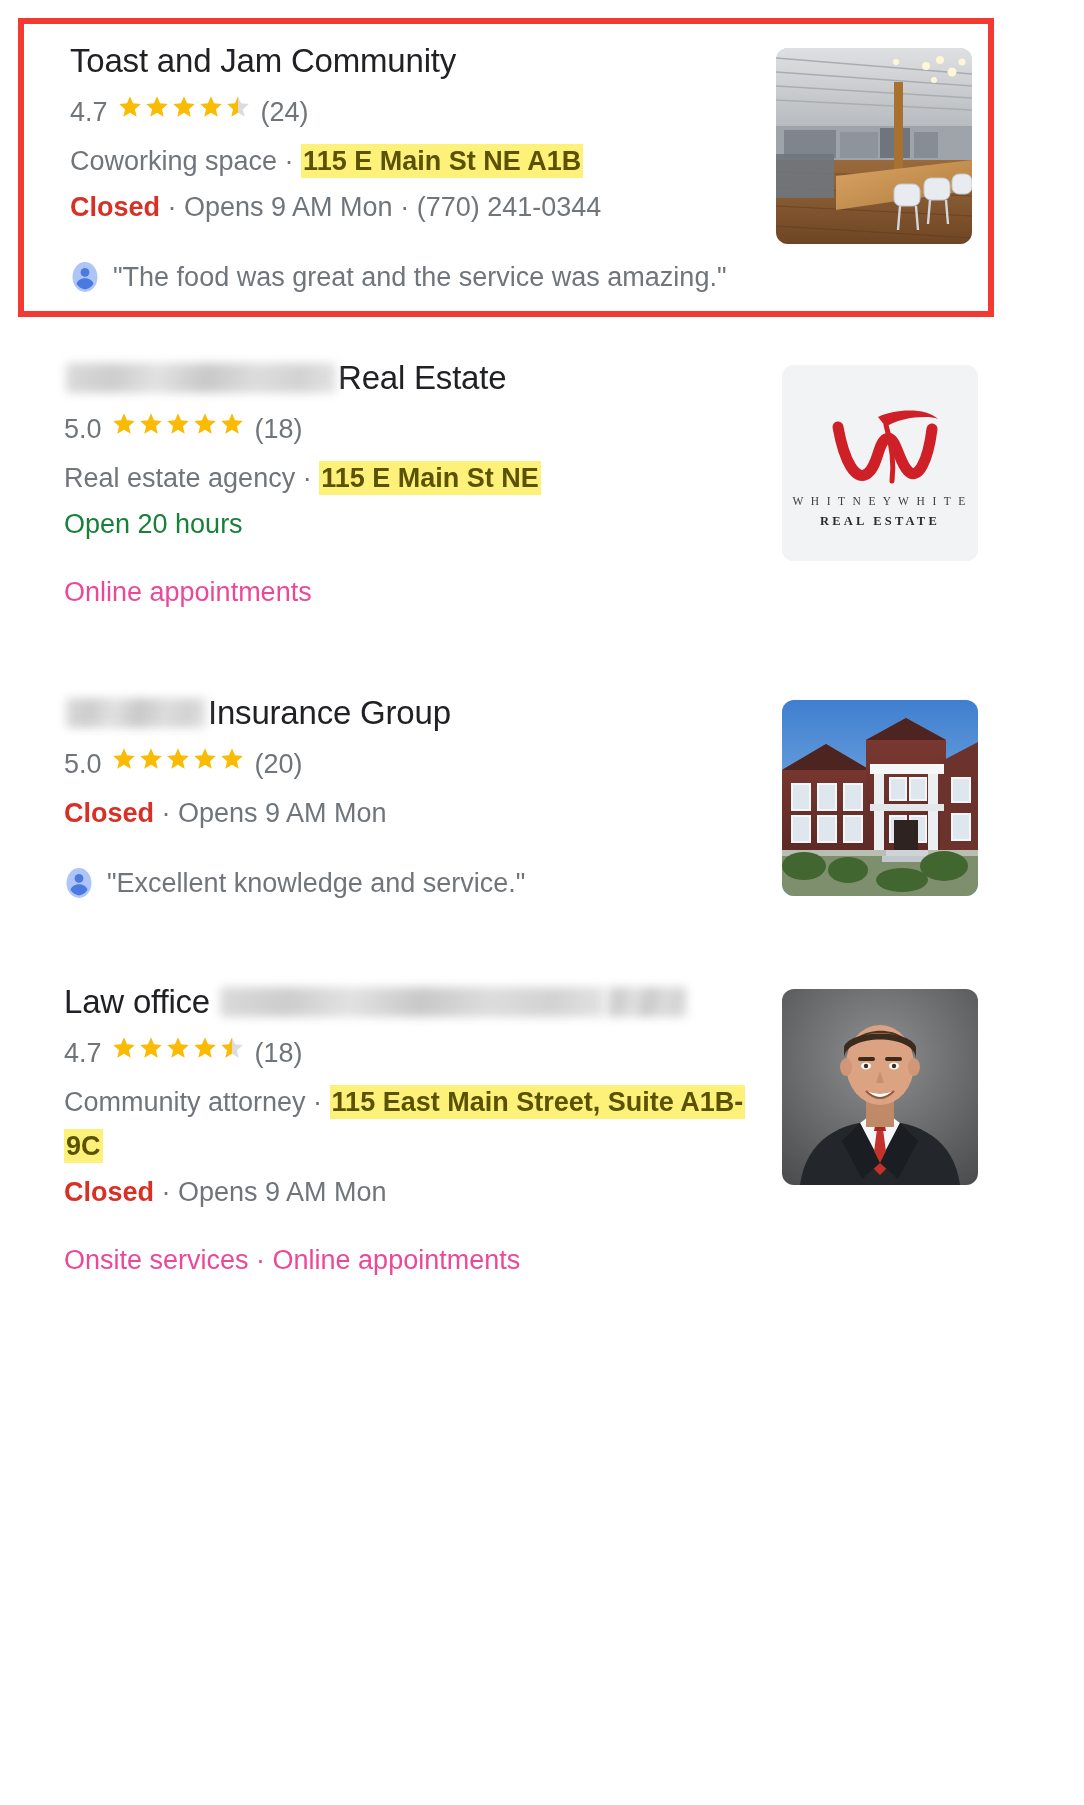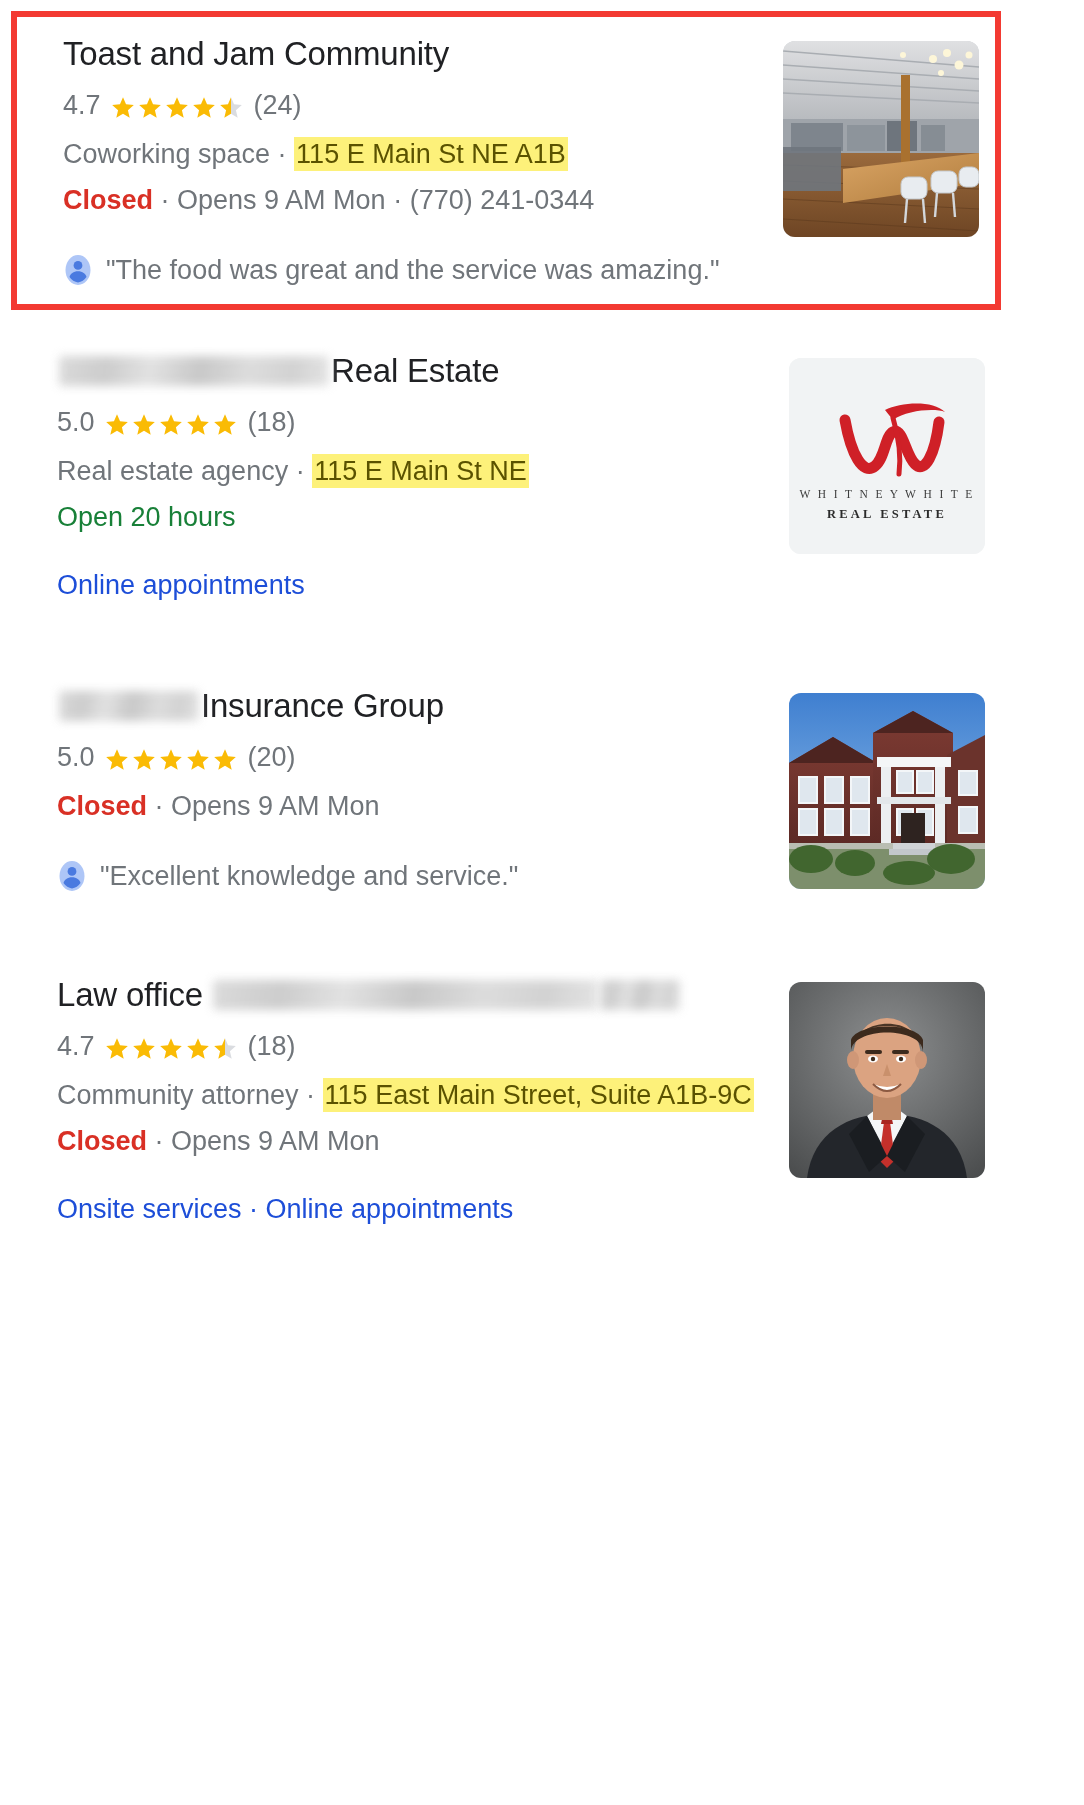--- a/index.html
+++ b/index.html
@@ -13,21 +13,21 @@
     height: 1805px;
     font-family: "Liberation Sans", sans-serif;
     -webkit-font-smoothing: antialiased;
     position: relative;
     overflow: hidden;
   }
 
   .results {
     position: relative;
     width: 1012px;
-    padding: 5px;
+    padding: 12px;
   }
 
   
   .card {
     position: relative;
     display: flex;
     align-items: flex-start;
     padding: 22px 22px 22px 52px;
     background: #ffffff;
   }
@@ -71,21 +71,21 @@
     filter: blur(5px);
     opacity: .92;
     margin: 0 2px;
     position: relative;
     top: -2px;
   }
 
   
   .rating-row {
     display: flex;
-    align-items: flex-end;
+    align-items: flex-start;
     font-size: 27px;
     line-height: 34px;
     color: #70757a;
     margin-bottom: 10px;
   }
   .rating-value { margin-right: 9px; color: #70757a; }
   .stars {
     display: inline-flex;
     align-items: center;
     margin-right: 9px;
@@ -106,34 +106,35 @@
     line-height: 44px;
     color: #70757a;
     margin-bottom: 2px;
     word-wrap: break-word;
   }
   .hl {
     background: #fdf17a;
     color: #5a5200;
     padding: 2px 2px;
     box-decoration-break: clone;
+    font-weight: bold;
     -webkit-box-decoration-break: clone;
   }
   .status-line {
     font-size: 27px;
     line-height: 44px;
     color: #70757a;
     margin-bottom: 2px;
   }
   .closed { color: #d93025; font-weight: bold; }
   .open24 { color: #188038; }
   .extra {
     font-size: 27px;
     line-height: 40px;
-    color: #1d4ed8;
+    color: #ec4899;
     margin-top: 26px;
   }
 
   
   .review-row {
     display: flex;
     align-items: center;
     margin-top: 30px;
     font-size: 27px;
     line-height: 36px;

